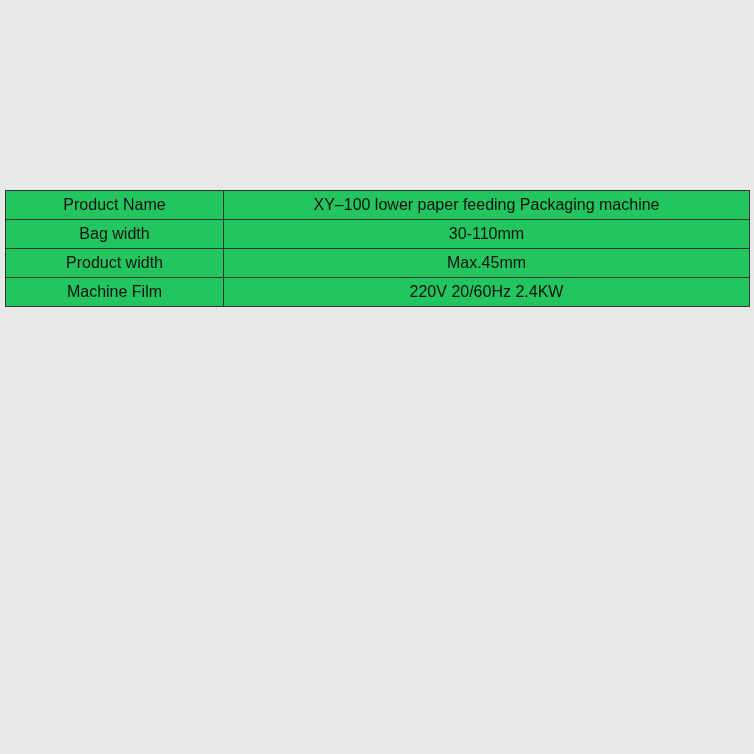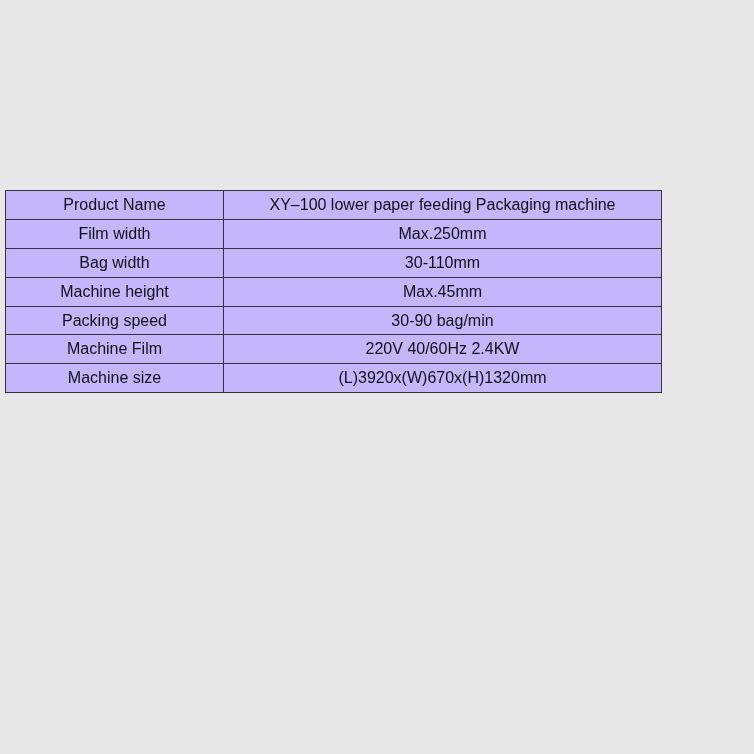--- a/index.html
+++ b/index.html
@@ -11,24 +11,24 @@
     height: 754px;
     background: #e8e8e8;
     font-family: "Liberation Sans", sans-serif;
     position: relative;
     overflow: hidden;
   }
   .spec-table {
     position: absolute;
     left: 5px;
     top: 190px;
-    width: 657px;
+    width: 745px;
     border-collapse: collapse;
     table-layout: fixed;
-    background: #c4b5fd;
+    background: #22c55e;
   }
   .spec-table td {
     border: 1px solid #333333;
     height: 27.9px;
     padding: 0 4px;
     text-align: center;
     vertical-align: middle;
     font-size: 16px;
     color: #111111;
     white-space: nowrap;
@@ -43,37 +43,25 @@
   <colgroup>
     <col class="label-col">
     <col>
   </colgroup>
   <tbody>
     <tr>
       <td>Product Name</td>
       <td>XY–100 lower paper feeding Packaging machine</td>
     </tr>
     <tr>
-      <td>Film width</td>
-      <td>Max.250mm</td>
-    </tr>
-    <tr>
       <td>Bag width</td>
       <td>30-110mm</td>
     </tr>
     <tr>
-      <td>Machine height</td>
+      <td>Product width</td>
       <td>Max.45mm</td>
     </tr>
     <tr>
-      <td>Packing speed</td>
-      <td>30-90 bag/min</td>
-    </tr>
-    <tr>
       <td>Machine Film</td>
-      <td>220V 40/60Hz 2.4KW</td>
-    </tr>
-    <tr>
-      <td>Machine size</td>
-      <td>(L)3920x(W)670x(H)1320mm</td>
+      <td>220V 20/60Hz 2.4KW</td>
     </tr>
   </tbody>
 </table>
 
 </body></html>

